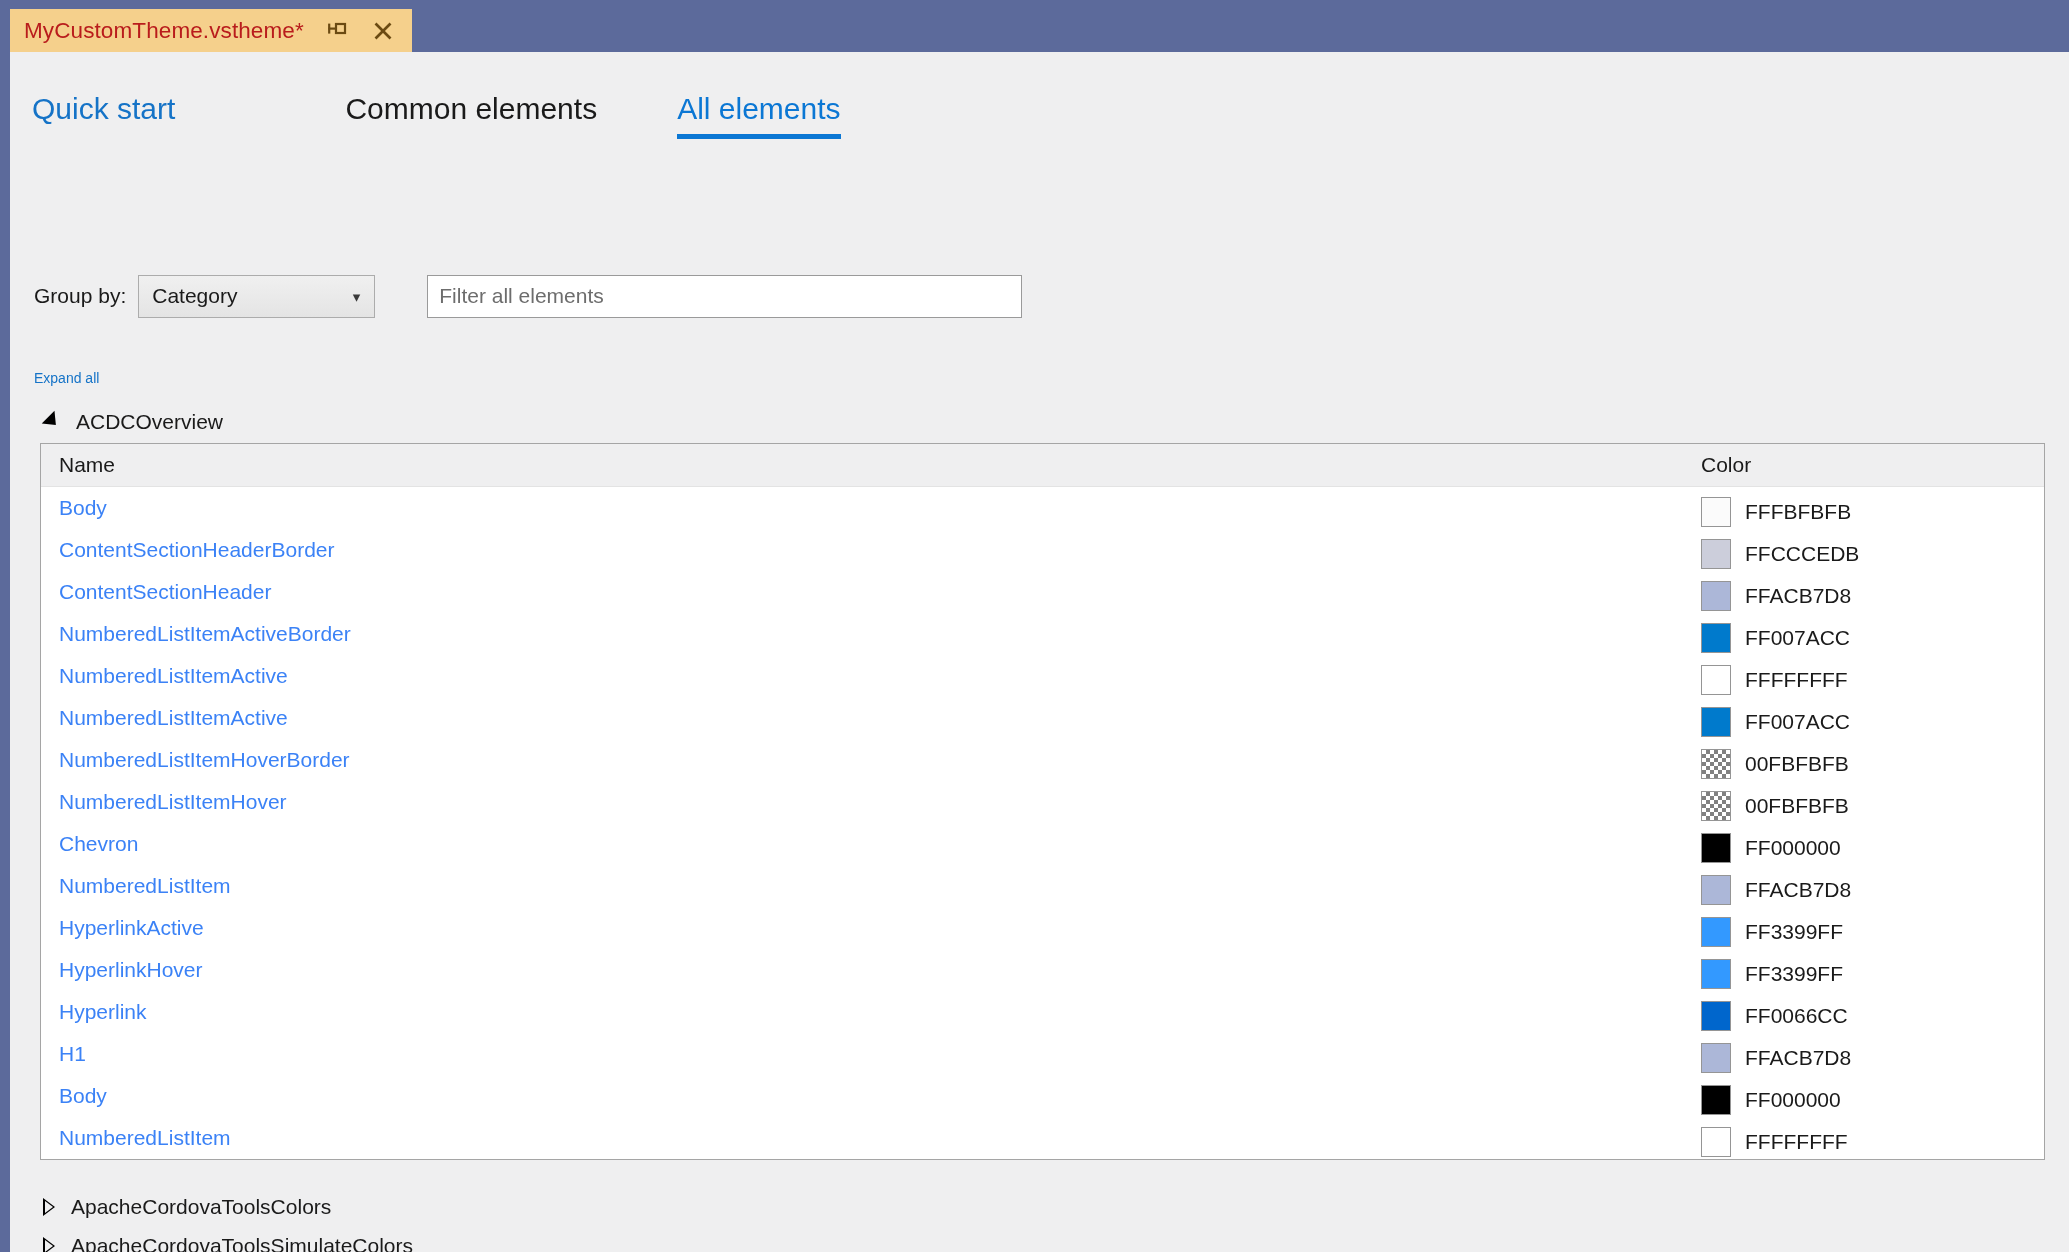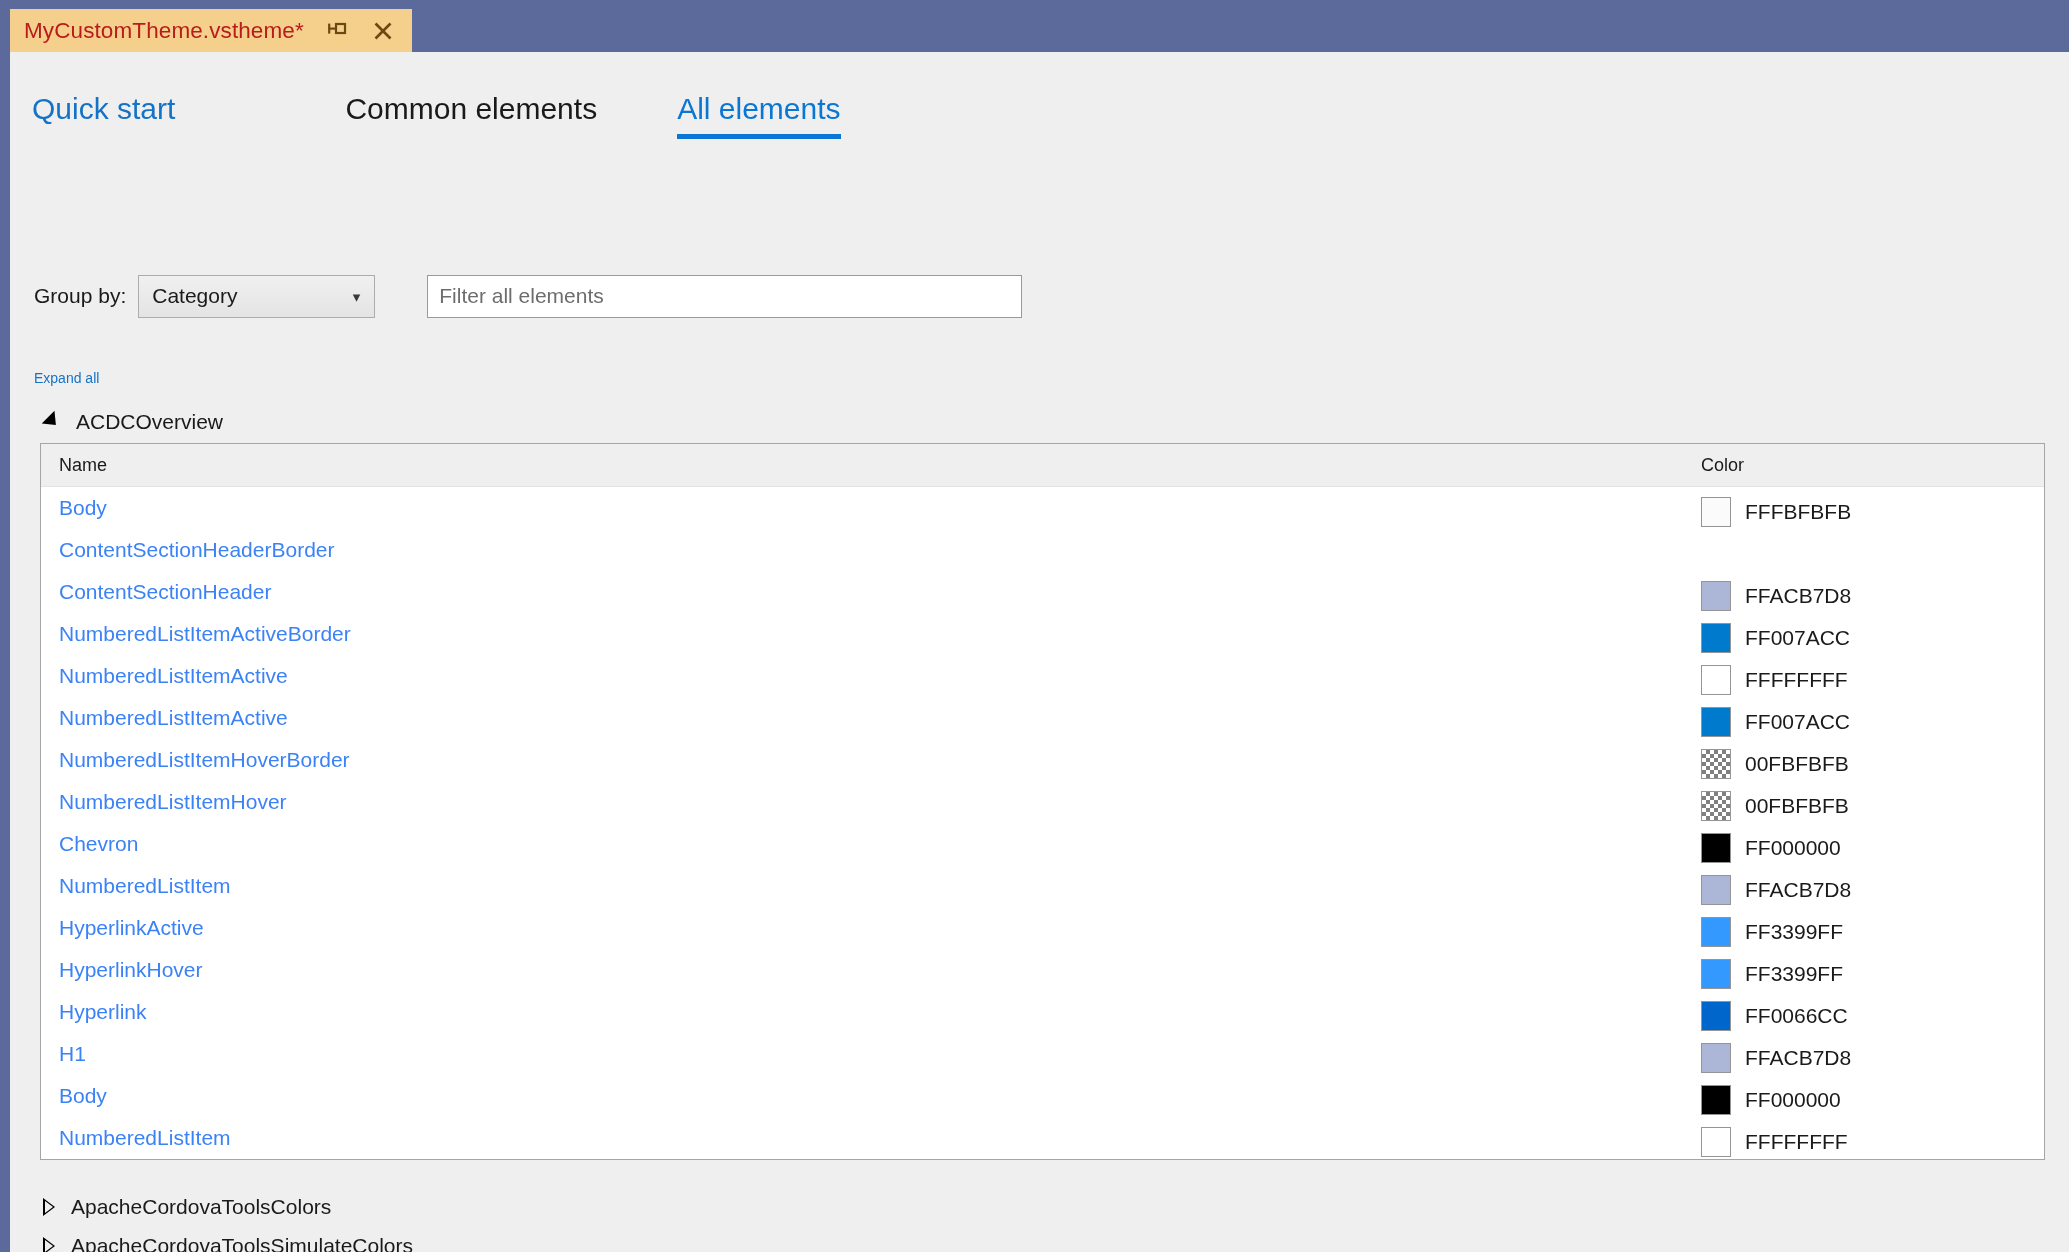--- a/index.html
+++ b/index.html
@@ -212,21 +212,21 @@
   #table-head {
     display: flex;
     height: 42px;
     align-items: center;
     background: #efeff0;
     border-bottom: 1px solid #e3e3e3;
   }
   .col-name { width: 1648px; padding-left: 18px; box-sizing: border-box; }
   .col-color { flex: 1; padding-left: 12px; box-sizing: border-box; }
   #table-head .hcell {
-    font-size: 18px;
+    font-size: 21px;
     color: #1a1a1a;
   }
   .trow {
     display: flex;
     align-items: center;
     height: 42px;
     background: #ffffff;
     cursor: default;
   }
   .trow .cell-name {
@@ -336,20 +336,24 @@
       <div id="table-body">
           <div class="trow">
             <div class="cell-name">Body</div>
             <div class="cell-color">
               <div class="swatch" style="background-color: rgb(251, 251, 251);"></div>
               <div class="hexval">FFFBFBFB</div>
             </div>
           </div>
           <div class="trow">
             <div class="cell-name">ContentSectionHeaderBorder</div>
+            <div class="cell-color">
+              <div class="swatch" style="background-color: rgb(204, 206, 219);"></div>
+              <div class="hexval">FFCCCEDB</div>
+            </div>
           </div>
           <div class="trow">
             <div class="cell-name">ContentSectionHeader</div>
             <div class="cell-color">
               <div class="swatch" style="background-color: rgb(172, 183, 216);"></div>
               <div class="hexval">FFACB7D8</div>
             </div>
           </div>
           <div class="trow">
             <div class="cell-name">NumberedListItemActiveBorder</div>

